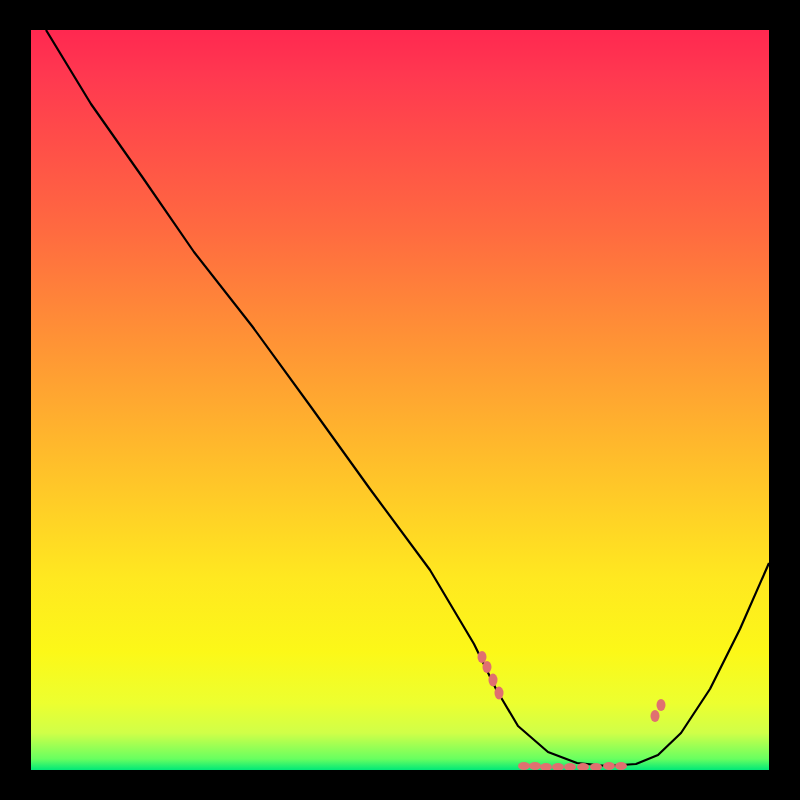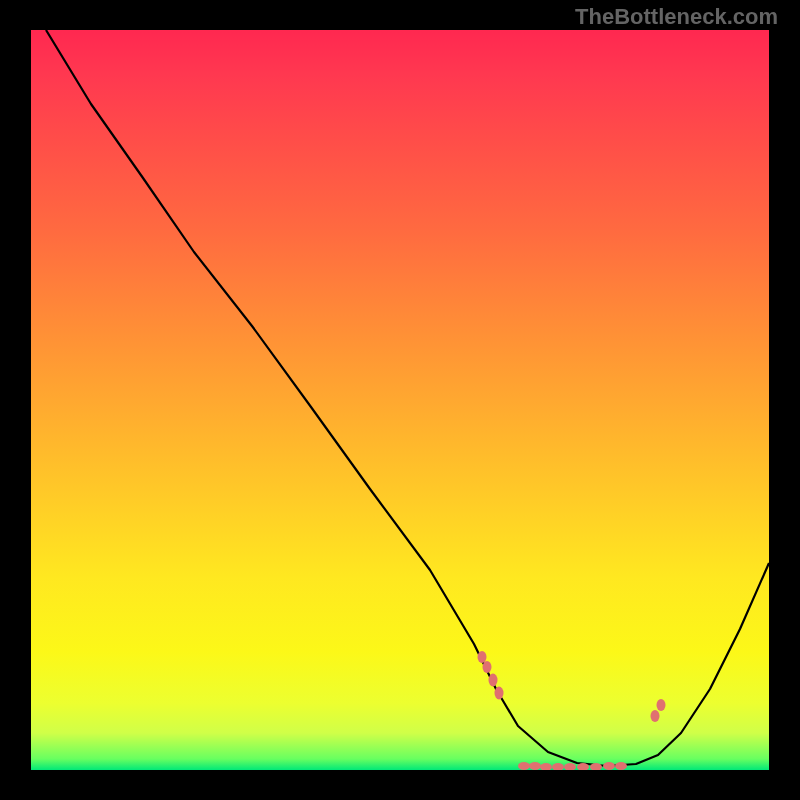--- a/index.html
+++ b/index.html
@@ -60,21 +60,20 @@
     left: 0;
     top: 0;
     width: 100%;
     height: 100%;
   }
 </style>
 </head>
 <body>
 
 <div class="container">
-  <div class="attribution">TheBottleneck.com</div>
 
   <div class="plot-area">
     <div class="gradient-bg"></div>
 
     <svg class="curve" viewBox="0 0 738 740" preserveAspectRatio="none">
 
       <path d="M 15,0
                L 60,74
                L 112,148
                L 163,222

